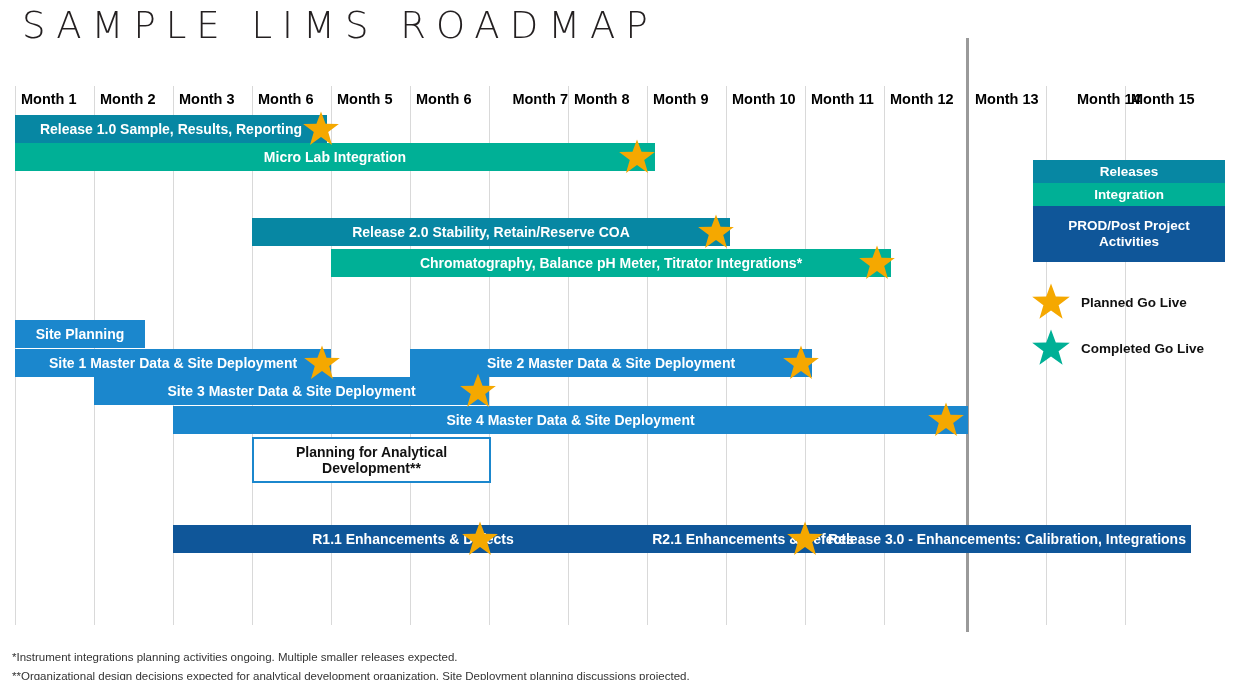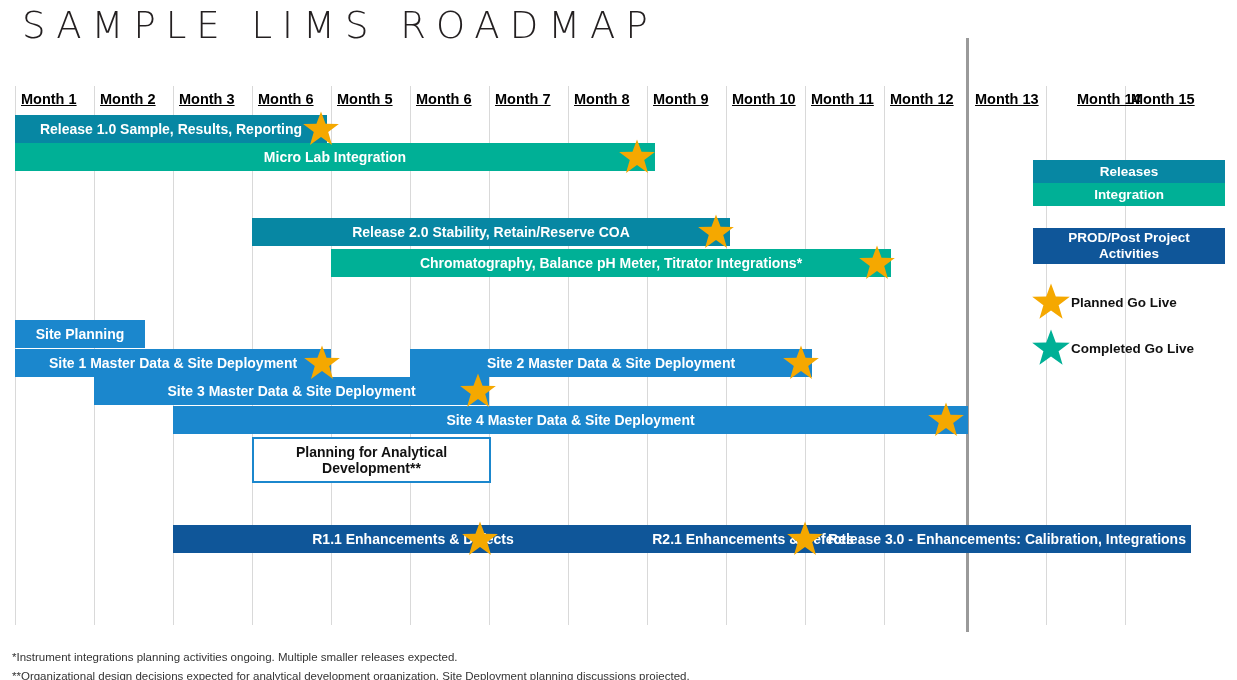--- a/index.html
+++ b/index.html
@@ -51,21 +51,20 @@
     position: absolute;
     top: 86px;
     height: 26px;
     line-height: 26px;
     font-size: 14.5px;
     font-weight: bold;
     color: #000000;
     padding-left: 6px;
     box-sizing: border-box;
     white-space: nowrap;
-    text-decoration: underline;
   }
 
   
   .bar {
     position: absolute;
     height: 28px;
     line-height: 28px;
     color: #ffffff;
     font-size: 14px;
     font-weight: bold;
@@ -105,34 +104,34 @@
   .legend-swatch {
     height: 23px;
     line-height: 23px;
     color: #ffffff;
     font-size: 13.5px;
     font-weight: bold;
     text-align: center;
     white-space: nowrap;
   }
   .legend-swatch.two-line {
-    height: 36px;
+    height: 56px;
     line-height: 1.15;
     display: flex;
     align-items: center;
     justify-content: center;
     white-space: normal;
     padding: 0 6px;
     box-sizing: border-box;
-    margin-top: 22px;
   }
   .legend-key {
     position: absolute;
     display: flex;
     align-items: center;
+    gap: 10px;
     text-align: center;
   }
   .legend-key .kstar { width: 40px; height: 40px; flex: 0 0 40px; }
   .legend-key .ktext {
     font-size: 13.5px;
     font-weight: bold;
     color: #111111;
     white-space: nowrap;
   }
 
@@ -169,21 +168,21 @@
   <div class="gridline major" style="left:966px;"></div>
   <div class="gridline" style="left:1046px;"></div>
   <div class="gridline" style="left:1125px;"></div>
 
   <div class="month-head" style="left:15px;  width:79px;">Month 1</div>
   <div class="month-head" style="left:94px;  width:79px;">Month 2</div>
   <div class="month-head" style="left:173px; width:79px;">Month 3</div>
   <div class="month-head" style="left:252px; width:79px;">Month 6</div>
   <div class="month-head" style="left:331px; width:79px;">Month 5</div>
   <div class="month-head" style="left:410px; width:79px;">Month 6</div>
-  <div class="month-head" style="left:489px; width:79px;">Month 7</div>
+  <div class="month-head" style="left:489px; width:79px;text-align:right;">Month 7</div>
   <div class="month-head" style="left:568px; width:79px;">Month 8</div>
   <div class="month-head" style="left:647px; width:79px;">Month 9</div>
   <div class="month-head" style="left:726px; width:79px;">Month 10</div>
   <div class="month-head" style="left:805px; width:79px;">Month 11</div>
   <div class="month-head" style="left:884px; width:82px;">Month 12</div>
   <div class="month-head" style="left:969px; width:77px;">Month 13</div>
   <div class="month-head" style="left:1046px;width:79px;padding-left:31px;">Month 14</div>
   <div class="month-head" style="left:1125px;width:79px;">Month 15</div>
 
   <div class="bar releases" style="left:15px; top:115px; width:312px;">

